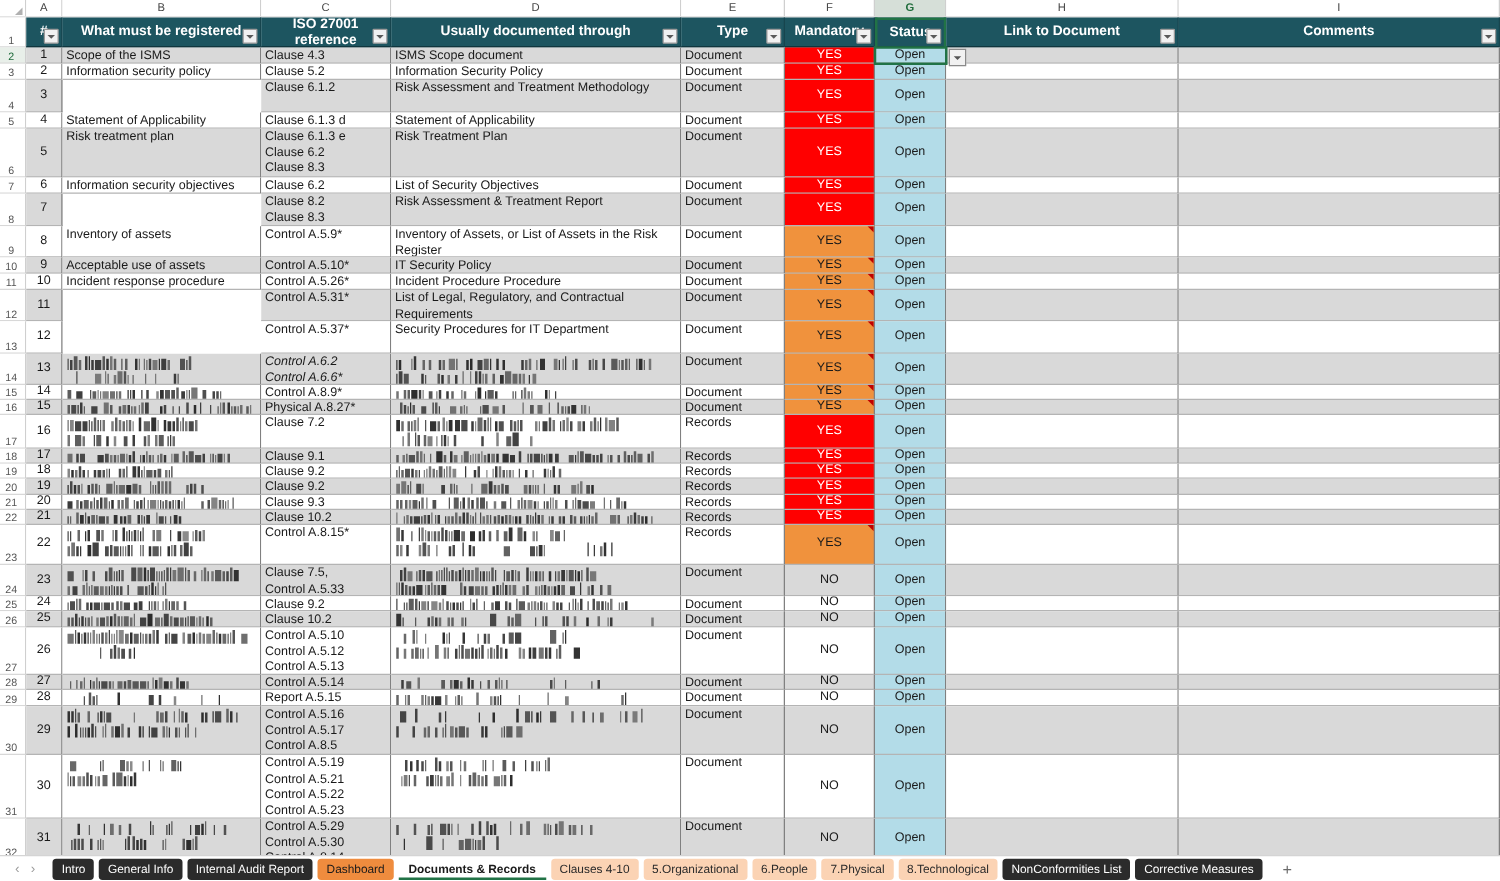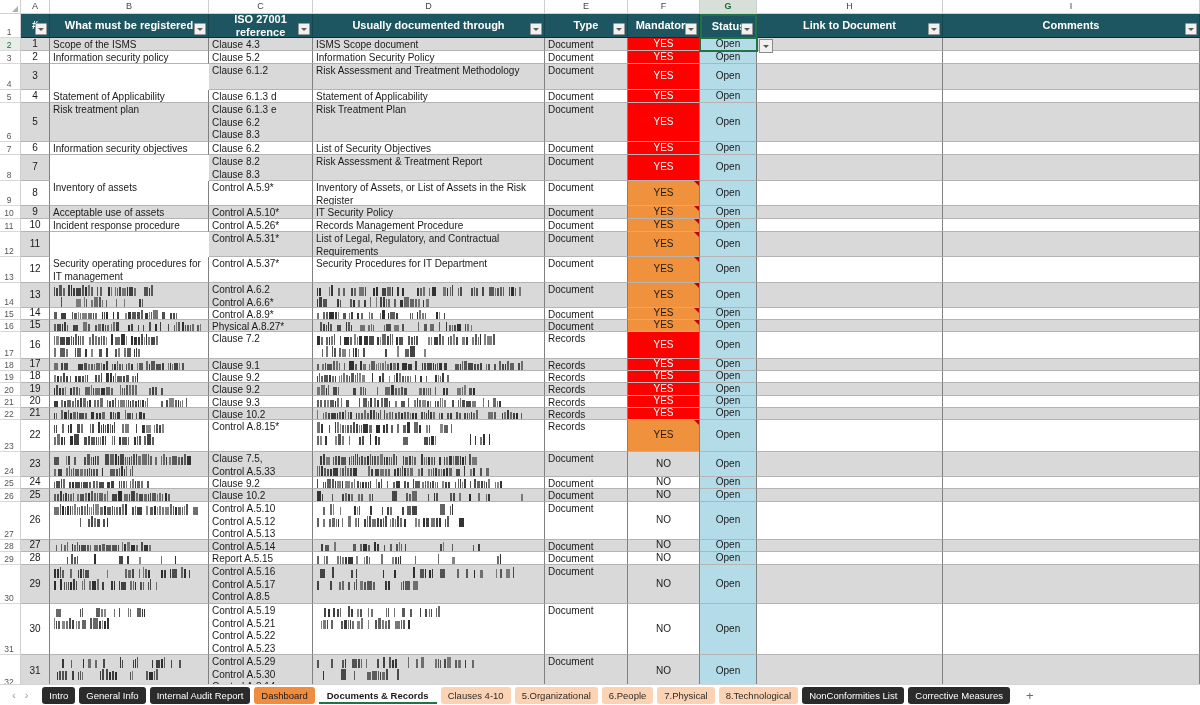--- a/index.html
+++ b/index.html
@@ -413,52 +413,51 @@
         <div class="cell band-gray" style="left: 524px; width: 83px;"><span>Document</span></div>
         <div class="cell c-mand mand-yes-orng" style="left: 607px; width: 72px;"><span>YES</span><span class="cmt-tri"></span></div>
         <div class="cell c-stat stat-open" style="left: 679px; width: 57px;"><span>Open</span></div>
         <div class="cell band-gray" style="left: 736px; width: 186px;"><span></span></div>
         <div class="cell band-gray" style="left: 922px; width: 257px;"><span></span></div>
       </div>
       <div class="row" style="top: 205px; height: 13px; width: 1179px;">
         <div class="cell band-white c-num" style="left: 0px; width: 29px;"><span>10</span></div>
         <div class="cell band-white" style="left: 29px; width: 159px;"><span>Incident response procedure</span></div>
         <div class="cell band-white" style="left: 188px; width: 104px;"><span>Control A.5.26*</span></div>
-        <div class="cell band-white" style="left: 292px; width: 232px;"><span>Records Management Procedure</span></div>
+        <div class="cell band-white" style="left: 292px; width: 232px;"><span>Incident Procedure Procedure</span></div>
         <div class="cell band-white" style="left: 524px; width: 83px;"><span>Document</span></div>
         <div class="cell c-mand mand-yes-orng" style="left: 607px; width: 72px;"><span>YES</span><span class="cmt-tri"></span></div>
         <div class="cell c-stat stat-open" style="left: 679px; width: 57px;"><span>Open</span></div>
         <div class="cell band-white" style="left: 736px; width: 186px;"><span></span></div>
         <div class="cell band-white" style="left: 922px; width: 257px;"><span></span></div>
       </div>
       <div class="row" style="top: 218px; height: 25px; width: 1179px;">
         <div class="cell band-gray c-num" style="left: 0px; width: 29px;"><span>11</span></div>
         <div class="cell band-gray" style="left: 188px; width: 104px;"><span>Control A.5.31*</span></div>
         <div class="cell band-gray" style="left: 292px; width: 232px;"><span>List of Legal, Regulatory, and Contractual Requirements</span></div>
         <div class="cell band-gray" style="left: 524px; width: 83px;"><span>Document</span></div>
         <div class="cell c-mand mand-yes-orng" style="left: 607px; width: 72px;"><span>YES</span><span class="cmt-tri"></span></div>
         <div class="cell c-stat stat-open" style="left: 679px; width: 57px;"><span>Open</span></div>
         <div class="cell band-gray" style="left: 736px; width: 186px;"><span></span></div>
         <div class="cell band-gray" style="left: 922px; width: 257px;"><span></span></div>
       </div>
       <div class="row" style="top: 243px; height: 26px; width: 1179px;">
         <div class="cell band-white c-num" style="left: 0px; width: 29px;"><span>12</span></div>
-        <div class="cell band-white" style="left: 29px; width: 159px;"><span>Security operating procedures for IT management</span></div>
         <div class="cell band-white" style="left: 188px; width: 104px;"><span>Control A.5.37*</span></div>
         <div class="cell band-white" style="left: 292px; width: 232px;"><span>Security Procedures for IT Department</span></div>
         <div class="cell band-white" style="left: 524px; width: 83px;"><span>Document</span></div>
         <div class="cell c-mand mand-yes-orng" style="left: 607px; width: 72px;"><span>YES</span><span class="cmt-tri"></span></div>
         <div class="cell c-stat stat-open" style="left: 679px; width: 57px;"><span>Open</span></div>
         <div class="cell band-white" style="left: 736px; width: 186px;"><span></span></div>
         <div class="cell band-white" style="left: 922px; width: 257px;"><span></span></div>
       </div>
       <div class="row" style="top: 269px; height: 25px; width: 1179px;">
         <div class="cell band-gray c-num" style="left: 0px; width: 29px;"><span>13</span></div>
         <div class="cell band-gray" style="left: 29px; width: 159px;"><span><span class="redacted"><b style="left: 1px; width: 1px; height: 9px; top: 2px; opacity: 0.8;"></b><b style="left: 3px; width: 2px; height: 8px; top: 3px; opacity: 0.87;"></b><b style="left: 6px; width: 3px; height: 11px; top: 0px; opacity: 0.75;"></b><b style="left: 10px; width: 2px; height: 8px; top: 3px; opacity: 0.67;"></b><b style="left: 15px; width: 2px; height: 11px; top: 0px; opacity: 0.91;"></b><b style="left: 18px; width: 1px; height: 11px; top: 0px; opacity: 0.98;"></b><b style="left: 20px; width: 2px; height: 8px; top: 3px; opacity: 0.91;"></b><b style="left: 23px; width: 5px; height: 8px; top: 3px; opacity: 0.89;"></b><b style="left: 29px; width: 2px; height: 11px; top: 0px; opacity: 0.74;"></b><b style="left: 32px; width: 2px; height: 9px; top: 2px; opacity: 0.97;"></b><b style="left: 35px; width: 2px; height: 11px; top: 0px; opacity: 0.56;"></b><b style="left: 38px; width: 2px; height: 9px; top: 2px; opacity: 0.7;"></b><b style="left: 44px; width: 1px; height: 9px; top: 2px; opacity: 0.77;"></b><b style="left: 47px; width: 2px; height: 9px; top: 2px; opacity: 0.7;"></b><b style="left: 55px; width: 2px; height: 9px; top: 2px; opacity: 0.96;"></b><b style="left: 58px; width: 1px; height: 9px; top: 2px; opacity: 0.57;"></b><b style="left: 62px; width: 1px; height: 9px; top: 2px; opacity: 0.61;"></b><b style="left: 64px; width: 1px; height: 8px; top: 3px; opacity: 0.65;"></b><b style="left: 66px; width: 2px; height: 9px; top: 2px; opacity: 0.86;"></b><b style="left: 69px; width: 4px; height: 8px; top: 3px; opacity: 0.56;"></b><b style="left: 74px; width: 1px; height: 9px; top: 2px; opacity: 0.97;"></b><b style="left: 76px; width: 4px; height: 9px; top: 2px; opacity: 0.89;"></b><b style="left: 81px; width: 2px; height: 8px; top: 3px; opacity: 0.63;"></b><b style="left: 91px; width: 4px; height: 9px; top: 2px; opacity: 0.78;"></b><b style="left: 96px; width: 1px; height: 8px; top: 3px; opacity: 0.9;"></b><b style="left: 98px; width: 2px; height: 11px; top: 0px; opacity: 0.75;"></b></span><span class="redacted"><b style="left: 8px; width: 1px; height: 11px; top: 0px; opacity: 0.81;"></b><b style="left: 23px; width: 5px; height: 9px; top: 2px; opacity: 0.55;"></b><b style="left: 31px; width: 1px; height: 11px; top: 0px; opacity: 0.57;"></b><b style="left: 33px; width: 1px; height: 9px; top: 2px; opacity: 0.74;"></b><b style="left: 38px; width: 2px; height: 8px; top: 3px; opacity: 0.57;"></b><b style="left: 41px; width: 4px; height: 11px; top: 0px; opacity: 0.61;"></b><b style="left: 46px; width: 2px; height: 11px; top: 0px; opacity: 0.78;"></b><b style="left: 49px; width: 1px; height: 8px; top: 3px; opacity: 0.57;"></b><b style="left: 53px; width: 1px; height: 8px; top: 3px; opacity: 0.69;"></b><b style="left: 63px; width: 1px; height: 9px; top: 2px; opacity: 0.63;"></b><b style="left: 71px; width: 1px; height: 9px; top: 2px; opacity: 0.55;"></b><b style="left: 86px; width: 2px; height: 9px; top: 2px; opacity: 0.91;"></b><b style="left: 89px; width: 1px; height: 9px; top: 2px; opacity: 0.73;"></b></span></span></div>
-        <div class="cell band-gray" style="left: 188px; width: 104px;"><span>Control A.6.2
+        <div class="cell band-gray" style="left: 188px; width: 104px; font-style: italic;"><span>Control A.6.2
 Control A.6.6*</span></div>
         <div class="cell band-gray" style="left: 292px; width: 232px;"><span><span class="redacted"><b style="left: 1px; width: 1px; height: 8px; top: 3px; opacity: 0.93;"></b><b style="left: 3px; width: 2px; height: 8px; top: 3px; opacity: 0.99;"></b><b style="left: 13px; width: 1px; height: 9px; top: 2px; opacity: 0.59;"></b><b style="left: 15px; width: 2px; height: 11px; top: 0px; opacity: 0.94;"></b><b style="left: 22px; width: 2px; height: 8px; top: 3px; opacity: 0.66;"></b><b style="left: 27px; width: 2px; height: 8px; top: 3px; opacity: 0.69;"></b><b style="left: 35px; width: 2px; height: 8px; top: 3px; opacity: 0.85;"></b><b style="left: 38px; width: 2px; height: 8px; top: 3px; opacity: 0.65;"></b><b style="left: 43px; width: 5px; height: 9px; top: 2px; opacity: 0.58;"></b><b style="left: 49px; width: 1px; height: 9px; top: 2px; opacity: 0.81;"></b><b style="left: 57px; width: 2px; height: 8px; top: 3px; opacity: 0.98;"></b><b style="left: 60px; width: 2px; height: 9px; top: 2px; opacity: 1;"></b><b style="left: 66px; width: 4px; height: 8px; top: 3px; opacity: 0.87;"></b><b style="left: 71px; width: 4px; height: 9px; top: 2px; opacity: 0.66;"></b><b style="left: 76px; width: 1px; height: 9px; top: 2px; opacity: 0.96;"></b><b style="left: 81px; width: 2px; height: 9px; top: 2px; opacity: 0.94;"></b><b style="left: 86px; width: 2px; height: 8px; top: 3px; opacity: 0.98;"></b><b style="left: 101px; width: 2px; height: 8px; top: 3px; opacity: 0.93;"></b><b style="left: 104px; width: 2px; height: 8px; top: 3px; opacity: 0.66;"></b><b style="left: 107px; width: 2px; height: 9px; top: 2px; opacity: 0.61;"></b><b style="left: 113px; width: 1px; height: 8px; top: 3px; opacity: 0.64;"></b><b style="left: 116px; width: 4px; height: 9px; top: 2px; opacity: 0.96;"></b><b style="left: 127px; width: 3px; height: 9px; top: 2px; opacity: 0.57;"></b><b style="left: 131px; width: 1px; height: 8px; top: 3px; opacity: 0.97;"></b><b style="left: 134px; width: 1px; height: 9px; top: 2px; opacity: 0.64;"></b><b style="left: 136px; width: 1px; height: 11px; top: 0px; opacity: 0.88;"></b><b style="left: 142px; width: 1px; height: 8px; top: 3px; opacity: 0.66;"></b><b style="left: 144px; width: 2px; height: 9px; top: 2px; opacity: 0.81;"></b><b style="left: 155px; width: 2px; height: 8px; top: 3px; opacity: 0.8;"></b><b style="left: 158px; width: 1px; height: 9px; top: 2px; opacity: 0.74;"></b><b style="left: 160px; width: 2px; height: 8px; top: 3px; opacity: 0.78;"></b><b style="left: 166px; width: 2px; height: 9px; top: 2px; opacity: 0.84;"></b><b style="left: 173px; width: 5px; height: 9px; top: 2px; opacity: 0.73;"></b><b style="left: 179px; width: 1px; height: 8px; top: 3px; opacity: 0.58;"></b><b style="left: 181px; width: 2px; height: 8px; top: 3px; opacity: 0.75;"></b><b style="left: 184px; width: 2px; height: 9px; top: 2px; opacity: 0.69;"></b><b style="left: 187px; width: 1px; height: 9px; top: 2px; opacity: 0.7;"></b><b style="left: 193px; width: 1px; height: 9px; top: 2px; opacity: 0.84;"></b><b style="left: 195px; width: 3px; height: 9px; top: 2px; opacity: 0.98;"></b><b style="left: 199px; width: 1px; height: 8px; top: 3px; opacity: 0.67;"></b><b style="left: 203px; width: 2px; height: 9px; top: 2px; opacity: 0.57;"></b></span><span class="redacted"><b style="left: 1px; width: 1px; height: 9px; top: 2px; opacity: 0.9;"></b><b style="left: 3px; width: 3px; height: 11px; top: 0px; opacity: 0.88;"></b><b style="left: 7px; width: 4px; height: 9px; top: 2px; opacity: 0.78;"></b><b style="left: 21px; width: 2px; height: 9px; top: 2px; opacity: 0.92;"></b><b style="left: 24px; width: 1px; height: 8px; top: 3px; opacity: 0.78;"></b><b style="left: 34px; width: 2px; height: 9px; top: 2px; opacity: 0.74;"></b><b style="left: 37px; width: 2px; height: 8px; top: 3px; opacity: 0.97;"></b><b style="left: 42px; width: 2px; height: 8px; top: 3px; opacity: 0.57;"></b><b style="left: 48px; width: 2px; height: 8px; top: 3px; opacity: 0.9;"></b><b style="left: 54px; width: 1px; height: 11px; top: 0px; opacity: 0.65;"></b><b style="left: 60px; width: 1px; height: 11px; top: 0px; opacity: 0.55;"></b><b style="left: 64px; width: 2px; height: 11px; top: 0px; opacity: 0.87;"></b><b style="left: 67px; width: 2px; height: 11px; top: 0px; opacity: 0.91;"></b><b style="left: 70px; width: 1px; height: 9px; top: 2px; opacity: 0.64;"></b><b style="left: 72px; width: 2px; height: 9px; top: 2px; opacity: 0.61;"></b><b style="left: 78px; width: 2px; height: 9px; top: 2px; opacity: 0.7;"></b><b style="left: 84px; width: 3px; height: 8px; top: 3px; opacity: 0.96;"></b><b style="left: 88px; width: 5px; height: 11px; top: 0px; opacity: 0.65;"></b><b style="left: 94px; width: 4px; height: 9px; top: 2px; opacity: 0.66;"></b><b style="left: 99px; width: 2px; height: 9px; top: 2px; opacity: 0.66;"></b><b style="left: 102px; width: 2px; height: 9px; top: 2px; opacity: 0.55;"></b><b style="left: 107px; width: 1px; height: 8px; top: 3px; opacity: 0.95;"></b><b style="left: 110px; width: 3px; height: 9px; top: 2px; opacity: 0.57;"></b></span></span></div>
         <div class="cell band-gray" style="left: 524px; width: 83px;"><span>Document</span></div>
         <div class="cell c-mand mand-yes-orng" style="left: 607px; width: 72px;"><span>YES</span><span class="cmt-tri"></span></div>
         <div class="cell c-stat stat-open" style="left: 679px; width: 57px;"><span>Open</span></div>
         <div class="cell band-gray" style="left: 736px; width: 186px;"><span></span></div>
         <div class="cell band-gray" style="left: 922px; width: 257px;"><span></span></div>
       </div>
       <div class="row" style="top: 294px; height: 12px; width: 1179px;">
         <div class="cell band-white c-num" style="left: 0px; width: 29px;"><span>14</span></div>

